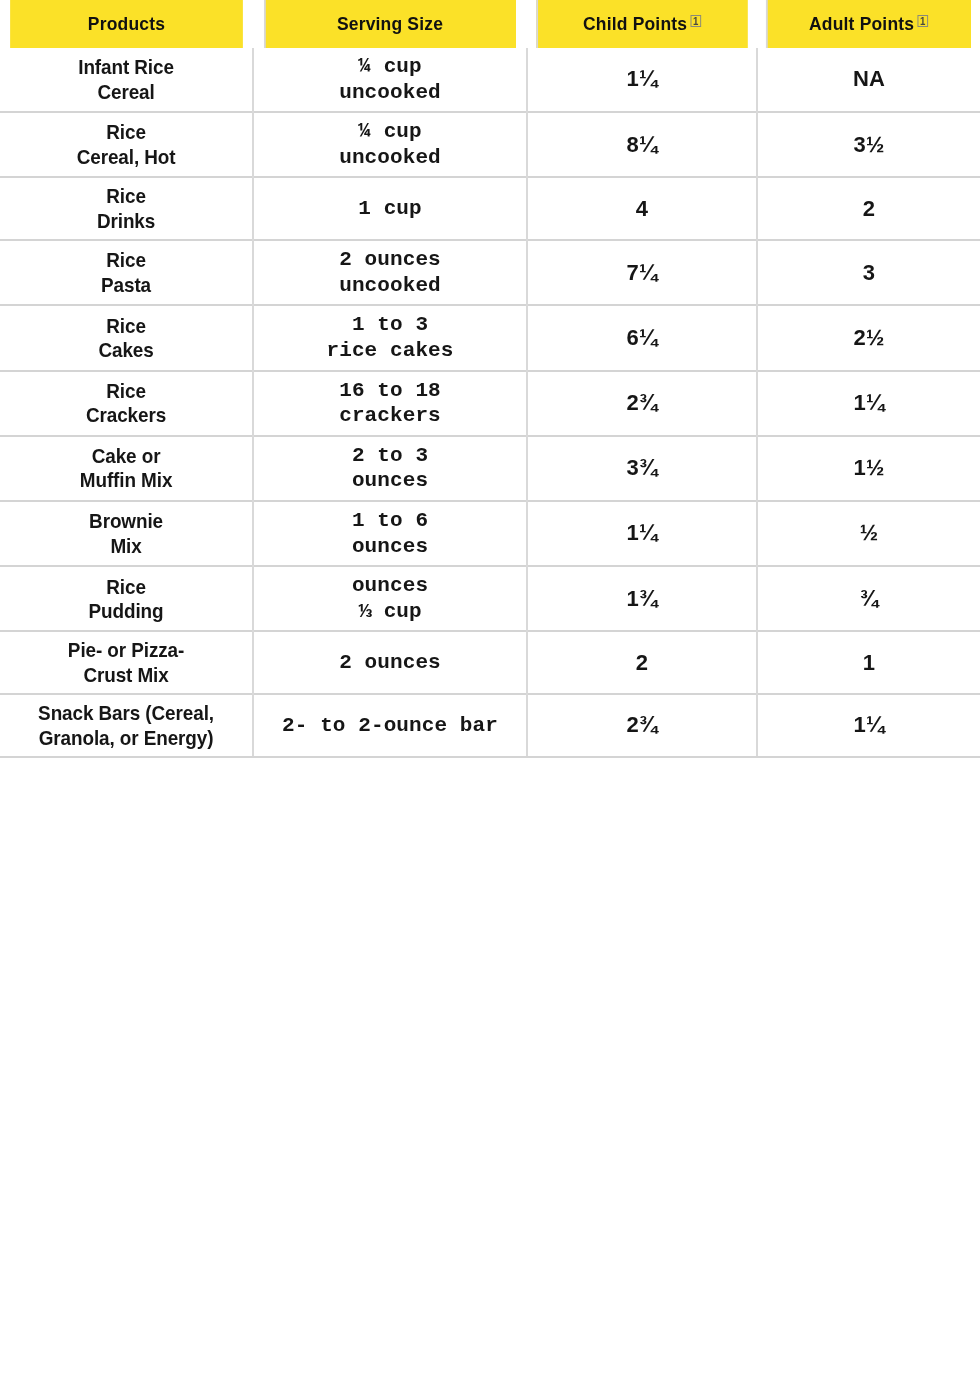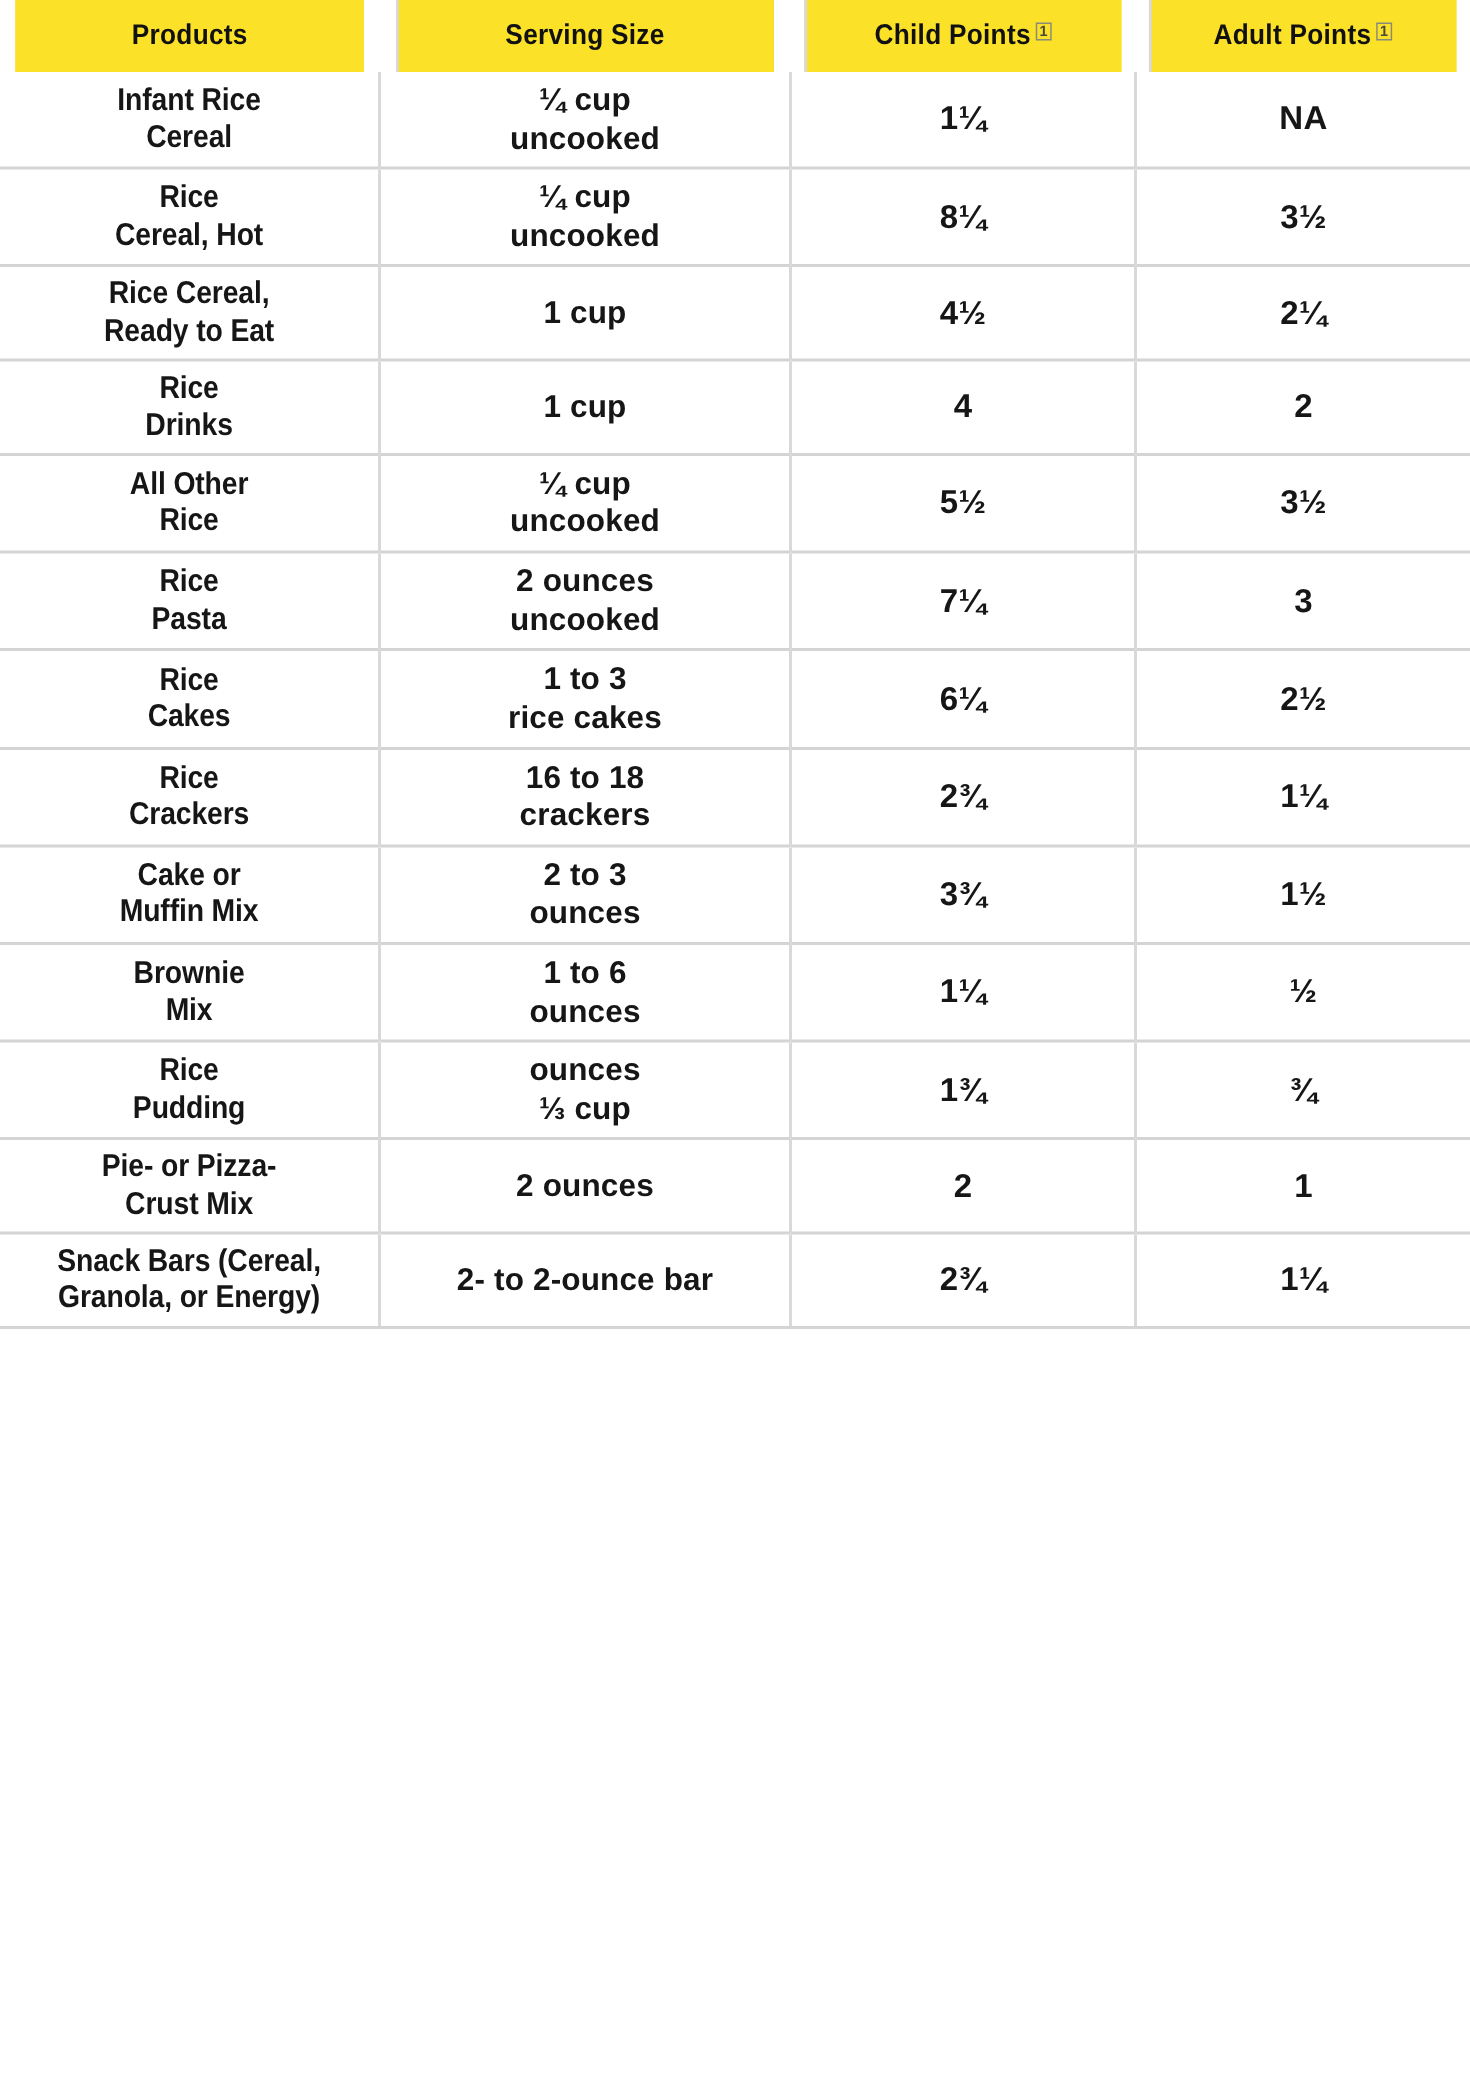--- a/index.html
+++ b/index.html
@@ -95,20 +95,21 @@
     font-size: 21px;
     line-height: 1.16;
     letter-spacing: -0.1px;
     transform: scaleX(0.90);
   }
   .cell-serving {
     font-weight: bold;
     font-size: 21px;
     line-height: 1.22;
     letter-spacing: 0.1px;
+    font-family: Liberation Mono, monospace;
   }
   .cell-points {
     font-weight: bold;
     font-size: 22px;
     line-height: 1.2;
     letter-spacing: 0.2px;
     margin-top: 42px;
   }
 
   .ln { display: block; }
@@ -165,54 +166,31 @@
         </td>
         <td class="cell-serving col-div">
           <span class="ln">¼ cup</span>
           <span class="ln">uncooked</span>
         </td>
         <td class="cell-points col-div">8¼</td>
         <td class="cell-points col-div">3½</td>
       </tr>
       <tr>
         <td class="cell-product">
-          <span class="ln">Rice Cereal,</span>
-          <span class="ln">Ready to Eat</span>
-        </td>
-        <td class="cell-serving col-div">
-          <span class="ln">1 cup</span>
-        </td>
-        <td class="cell-points col-div">4½</td>
-        <td class="cell-points col-div">2¼</td>
-      </tr>
-      <tr>
-        <td class="cell-product">
           <span class="ln">Rice</span>
           <span class="ln">Drinks</span>
         </td>
         <td class="cell-serving col-div">
           <span class="ln">1 cup</span>
         </td>
         <td class="cell-points col-div">4</td>
         <td class="cell-points col-div">2</td>
       </tr>
       <tr>
         <td class="cell-product">
-          <span class="ln">All Other</span>
-          <span class="ln">Rice</span>
-        </td>
-        <td class="cell-serving col-div">
-          <span class="ln">¼ cup</span>
-          <span class="ln">uncooked</span>
-        </td>
-        <td class="cell-points col-div">5½</td>
-        <td class="cell-points col-div">3½</td>
-      </tr>
-      <tr>
-        <td class="cell-product">
           <span class="ln">Rice</span>
           <span class="ln">Pasta</span>
         </td>
         <td class="cell-serving col-div">
           <span class="ln">2 ounces</span>
           <span class="ln">uncooked</span>
         </td>
         <td class="cell-points col-div">7¼</td>
         <td class="cell-points col-div">3</td>
       </tr>

